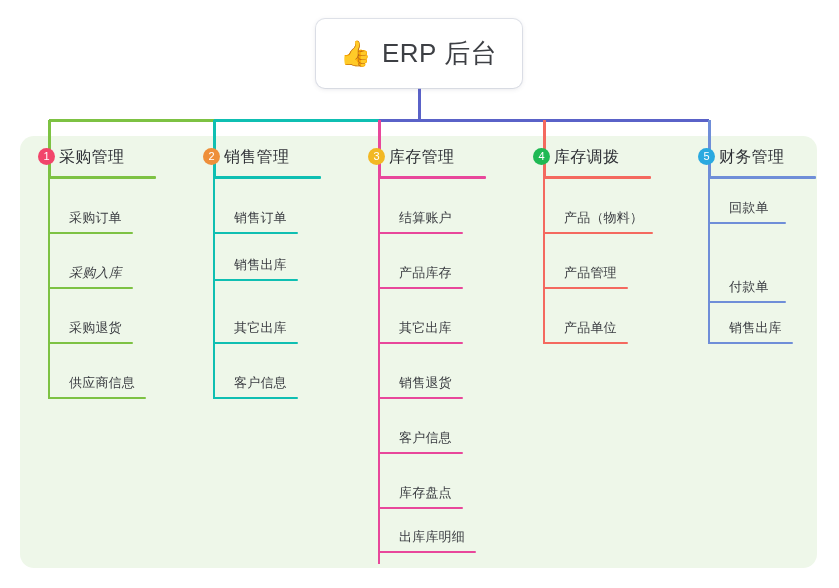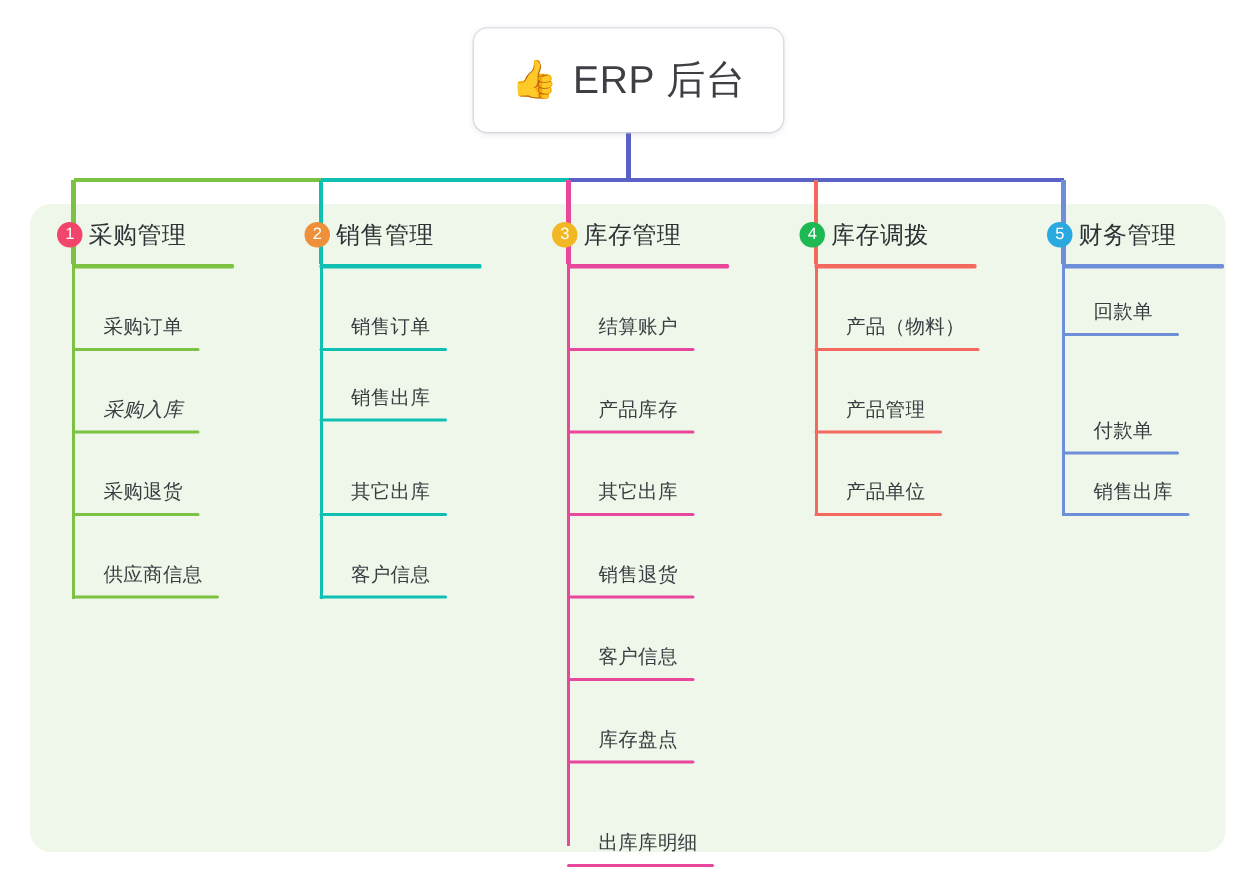--- a/index.html
+++ b/index.html
@@ -251,21 +251,21 @@
             <div class="leaf-rule" style="width: 85px; background: rgb(232, 71, 155);"></div>
           </div>
           <div class="leaf" style="top: 235px; height: 40px; width: 105px;">
             <span class="leaf-label">客户信息</span>
             <div class="leaf-rule" style="width: 85px; background: rgb(232, 71, 155);"></div>
           </div>
           <div class="leaf" style="top: 290px; height: 40px; width: 105px;">
             <span class="leaf-label">库存盘点</span>
             <div class="leaf-rule" style="width: 85px; background: rgb(232, 71, 155);"></div>
           </div>
-          <div class="leaf" style="top: 359px; height: 40px; width: 118px;">
+          <div class="leaf" style="top: 334px; height: 40px; width: 118px;">
             <span class="leaf-label">出库库明细</span>
             <div class="leaf-rule" style="width: 98px; background: rgb(232, 71, 155);"></div>
           </div>
         </div>
       </div>
       <div class="column" style="left: 533px;">
         <div class="col-head">
           <span class="badge" style="background: rgb(31, 185, 84);">4</span>
           <span class="col-title">库存调拨</span>
         </div>

